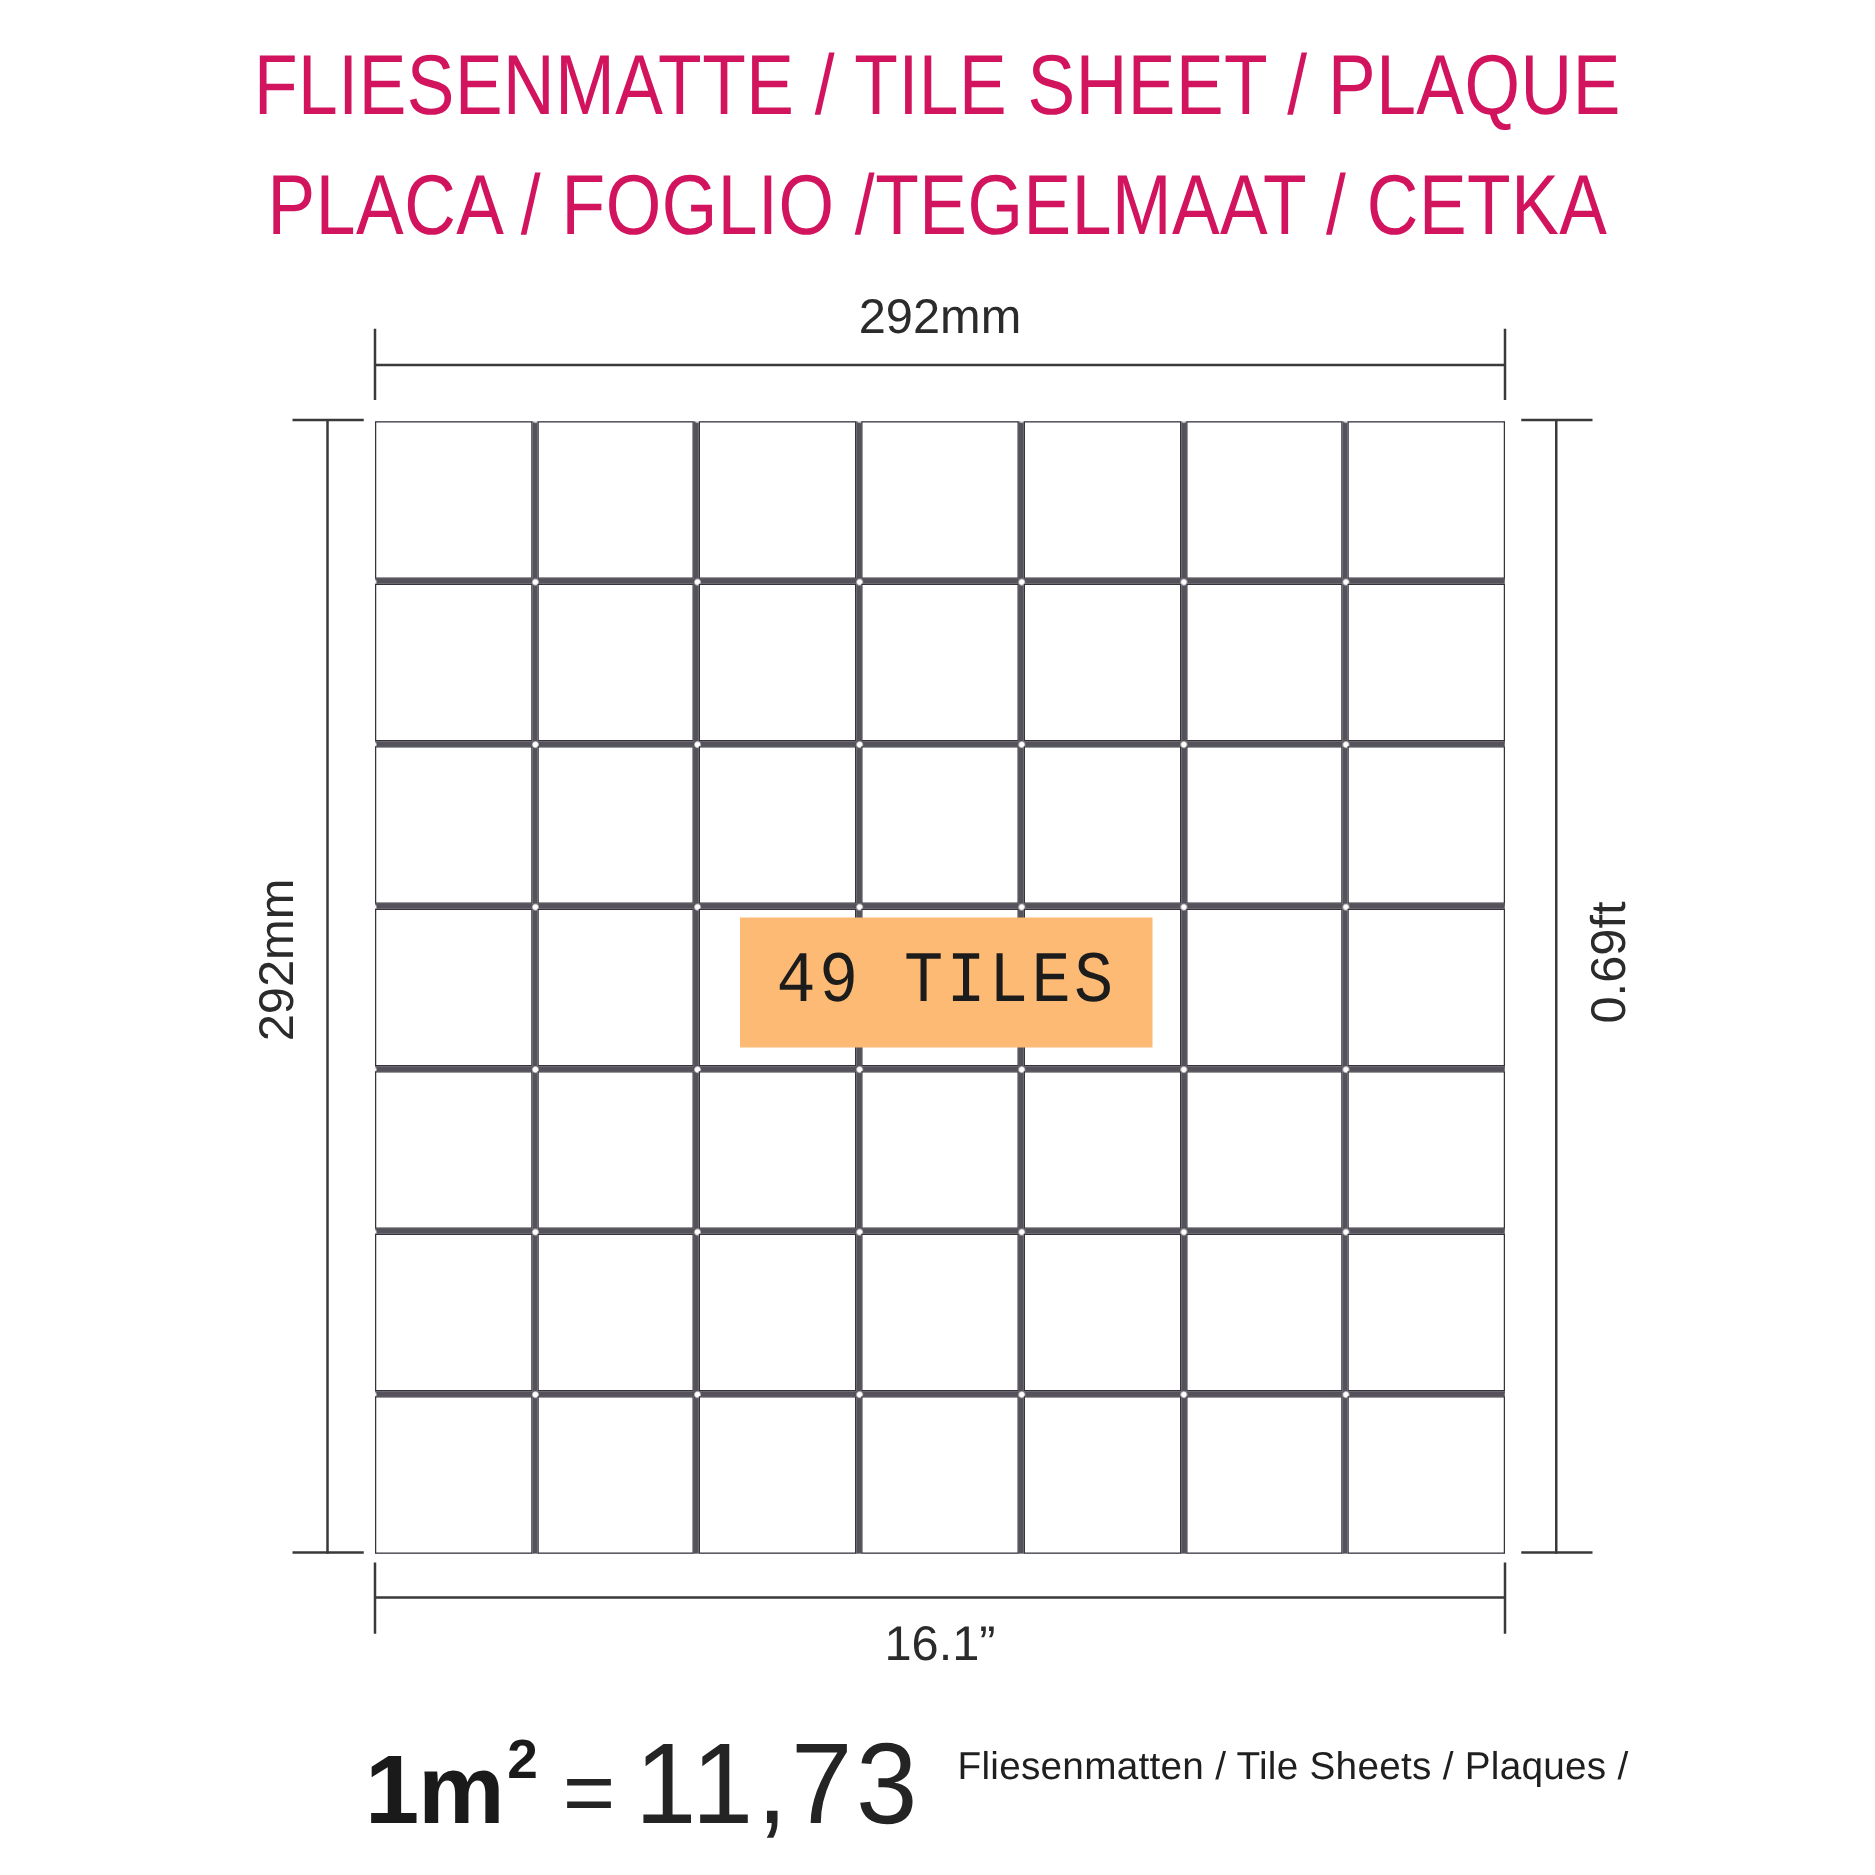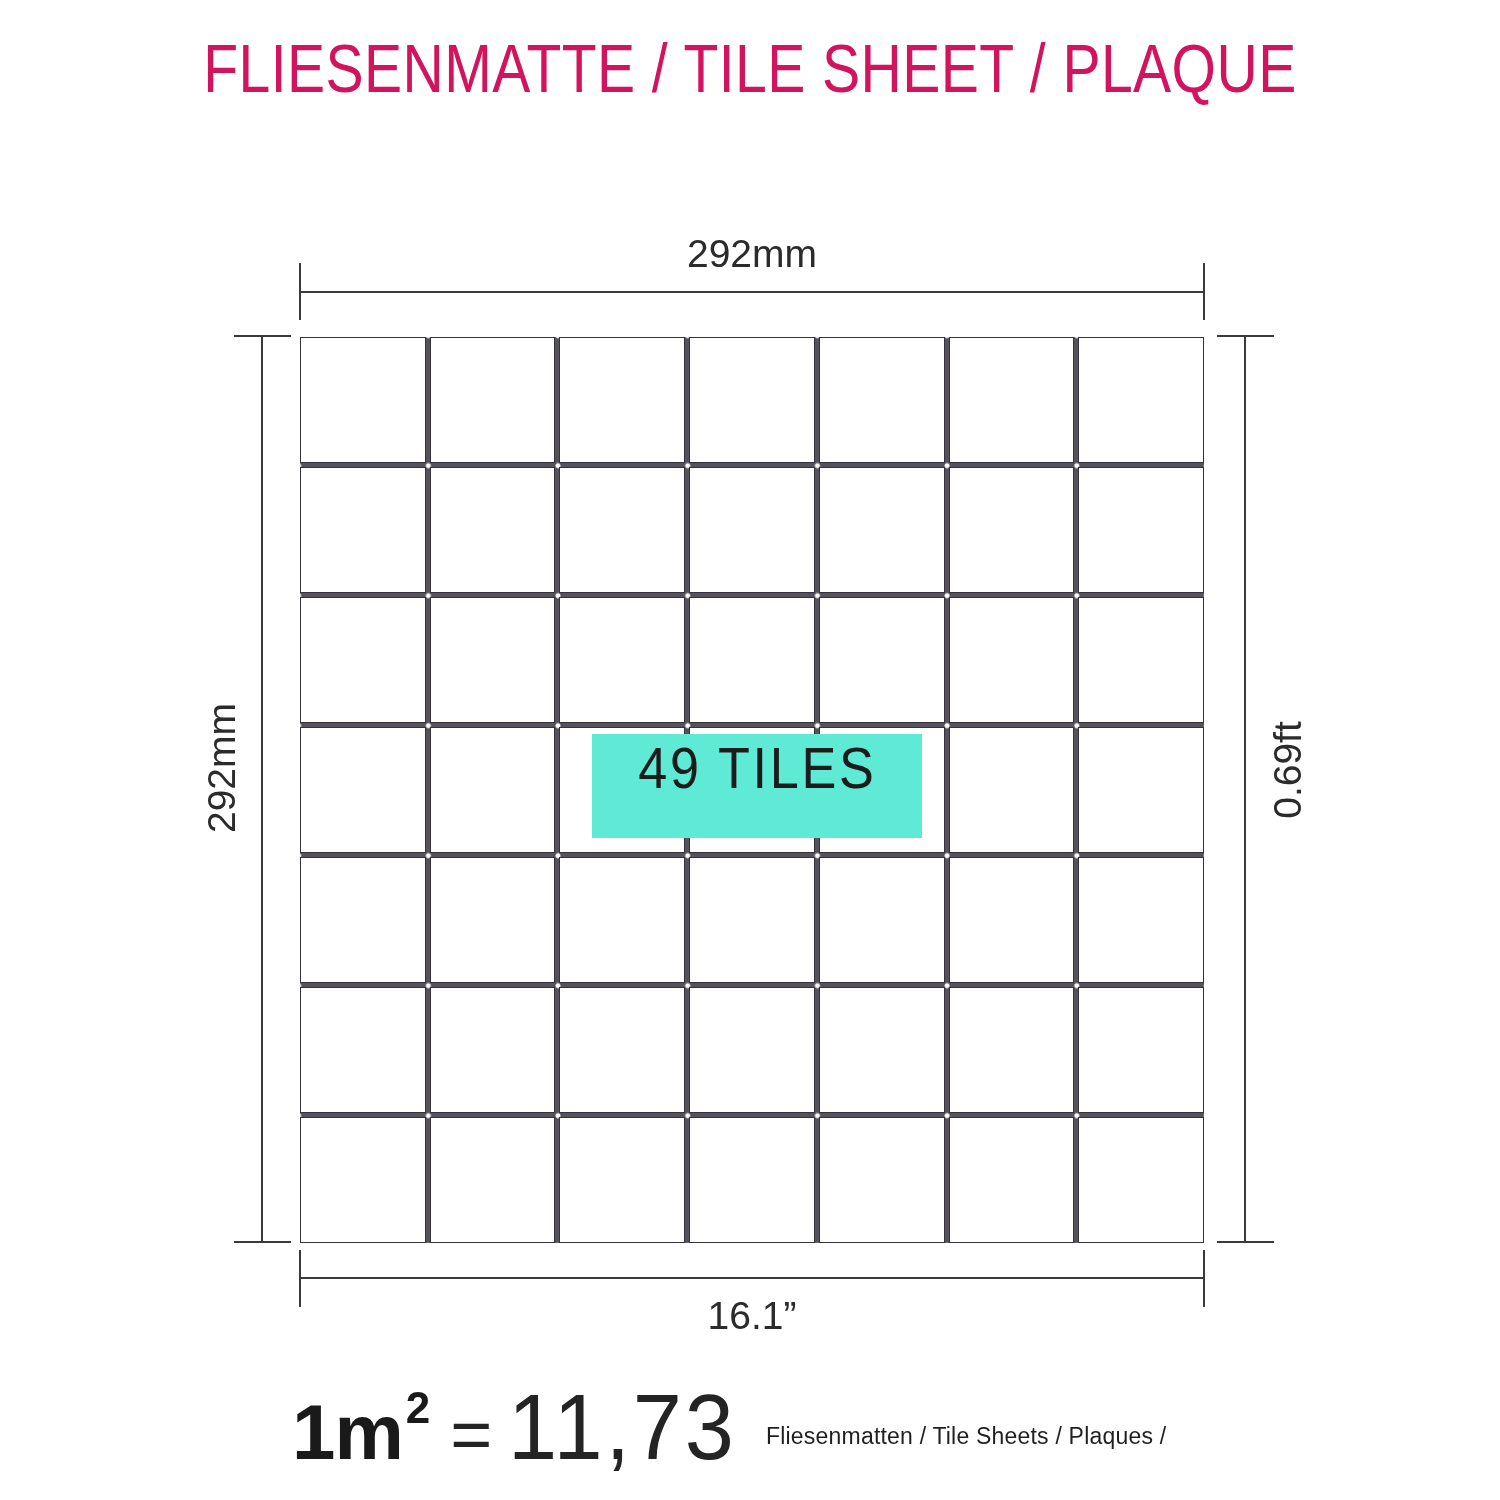--- a/index.html
+++ b/index.html
@@ -37,47 +37,50 @@
     position:absolute;left:300px;top:337px;width:904px;height:906px;
     display:grid;grid-template-columns:repeat(7,1fr);grid-template-rows:repeat(7,1fr);
     gap:4px;
     background-color:var(--grout);
     background-image:radial-gradient(circle,#ffffff 2px,rgba(255,255,255,0) 3px);
     background-size:129.7px 130px;background-position:63.5px 63.7px;
   }
   .tile{background:#fff;border:1.5px solid var(--tile-border);}
   .center-mask{
     position:absolute;left:592px;top:734px;width:330px;height:104px;
-    background:#5eead4;display:flex;align-items:flex-start;justify-content:center;
+    background:#fdba74;display:flex;align-items:center;justify-content:center;font-family:Liberation Mono, monospace;
   }
   .center-label{
     font-size:58px;color:var(--text);letter-spacing:3px;white-space:nowrap;
     transform:scaleX(0.9);transform-origin:center;
   }
   
   .formula{
     position:absolute;left:292px;top:1375px;height:105px;
     display:flex;align-items:baseline;color:#1A1A1A;
   }
   .f-lhs{font-size:78px;font-weight:bold;letter-spacing:-1px;}
   .f-exp{font-size:44px;font-weight:bold;position:relative;top:-36px;margin-left:3px;}
   .f-eq{font-size:72px;font-weight:300;margin:0 16px 0 20px;color:#242424;}
   .f-val{font-size:92px;font-weight:300;letter-spacing:3px;color:#242424;transform:scaleX(0.96);transform-origin:left bottom;}
   .f-units{
-    position:absolute;left:766px;top:1389px;font-size:23px;color:#1F1F1F;
-    line-height:47px;white-space:nowrap;letter-spacing:0.2px;margin-top:24px;
+    position:absolute;left:766px;top:1389px;font-size:31px;color:#1F1F1F;
+    line-height:47px;white-space:nowrap;letter-spacing:0.2px;
   }
 </style>
 </head>
 <body>
 
 <div class="canvas">
 
   <div class="title-line title-1">
     <span class="squeeze">FLIESENMATTE / TILE SHEET / PLAQUE</span>
+  </div>
+  <div class="title-line title-2">
+    <span class="squeeze">PLACA / FOGLIO /TEGELMAAT / CETKA</span>
   </div>
 
   <div class="dim-label" style="left:300px;width:904px;top:234px;">292mm</div>
   <div class="hline" style="left:300px;top:291px;width:904px;"></div>
   <div class="vline" style="left:299px;top:263px;height:57px;"></div>
   <div class="vline" style="left:1203px;top:263px;height:57px;"></div>
 
   <div class="hline" style="left:300px;top:1277px;width:904px;"></div>
   <div class="vline" style="left:299px;top:1250px;height:57px;"></div>
   <div class="vline" style="left:1203px;top:1250px;height:57px;"></div>

